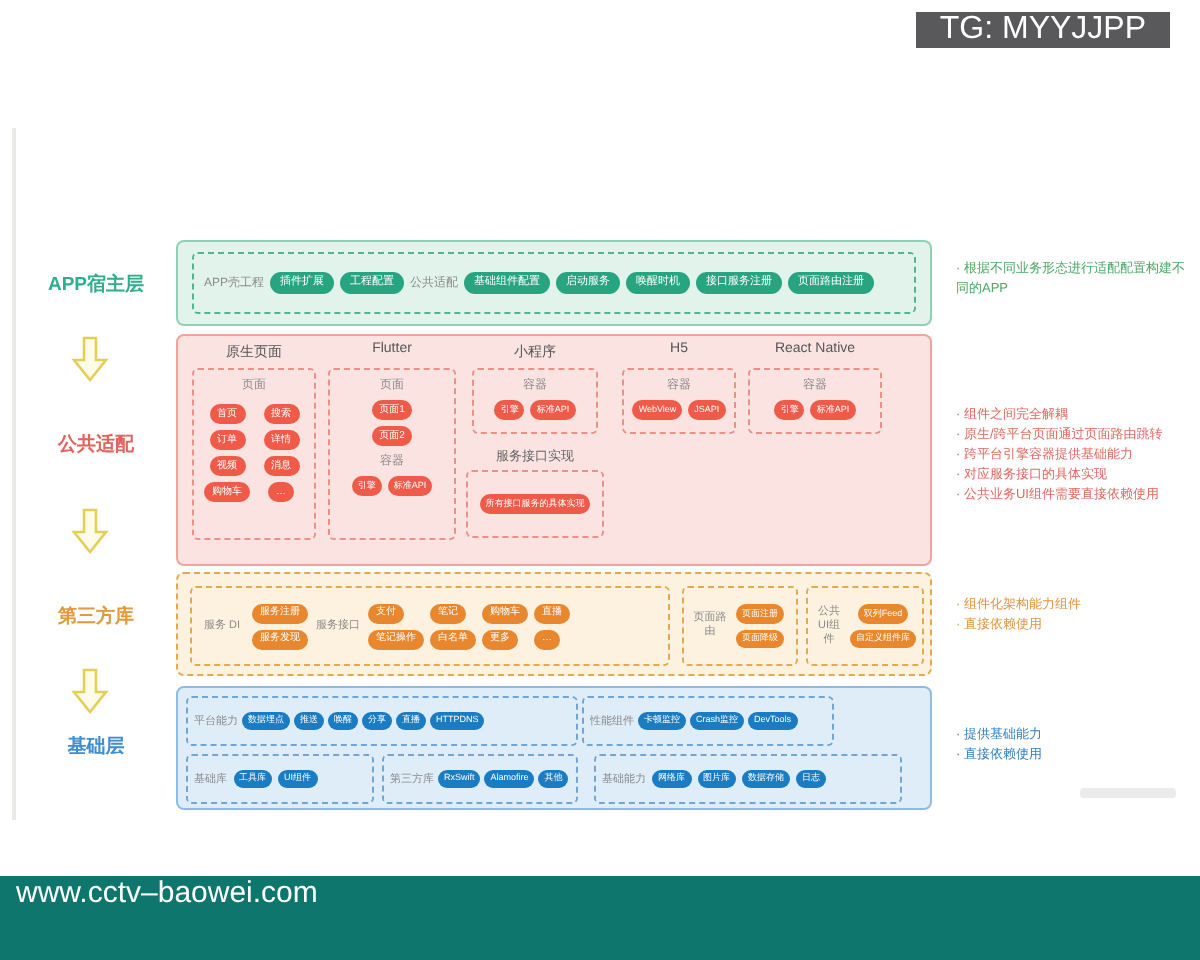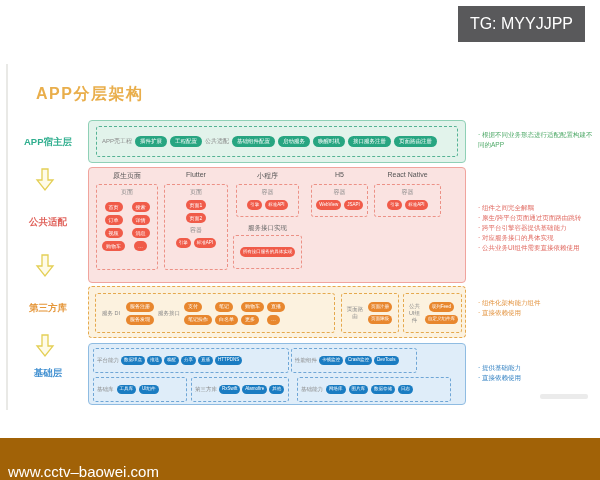--- a/index.html
+++ b/index.html
@@ -1,22 +1,22 @@
 <!DOCTYPE html>
 <html><head>
 <meta charset="utf-8">
 <style>
   html,body{margin:0;padding:0;}
   .page{position:relative;width:600px;height:480px;background:#fff;overflow:hidden;
         font-family:"Liberation Sans", sans-serif;}
   
-  .tg-badge{position:absolute;top:6px;right:15px;height:36px;background:#59595B;color:#fff;
+  .tg-badge{position:absolute;top:6px;right:15px;height:18px;background:#59595B;color:#fff;
             font-size:16px;display:flex;align-items:center;padding:0 12px;}
-  .bottom-bar{position:absolute;left:0;right:0;bottom:0;height:42px;background:#a16207;color:#fff;
-              display:flex;align-items:flex-end;padding-left:8px;font-size:15px;}
+  .bottom-bar{position:absolute;left:0;right:0;bottom:0;height:42px;background:#0f766e;color:#fff;
+              display:flex;align-items:flex-start;padding-left:8px;font-size:15px;}
   .left-edge{position:absolute;left:6px;top:64px;height:346px;width:2px;background:#E9E9E6;}
   .watermark{position:absolute;left:540px;top:394px;width:48px;height:5px;background:#E3E3E3;
              border-radius:2px;opacity:.7;}
   
   .title{position:absolute;left:36px;top:84px;font-size:16px;font-weight:600;color:#E9AE4B;
          letter-spacing:1.5px;}
   
   .rail-lbl{position:absolute;left:8px;width:80px;text-align:center;font-size:9.5px;font-weight:bold;}
   .rail-host{top:136px;color:#2FAE8E;}
   .rail-impl{top:216px;color:#E0635C;}
@@ -60,21 +60,20 @@
 </style>
 </head>
 <body>
 
 <div class="page">
 
   <div class="tg-badge">TG: MYYJJPP</div>
 
   <div class="left-edge"></div>
 
-  <div class="title">APP分层架构</div>
 
   <div class="rail-lbl rail-host">APP宿主层</div>
   <svg class="rail-arrow ar1" viewBox="0 0 20 24">
     <path d="M7 1 h6 v11 h5 l-8 10 -8 -10 h5 z" fill="#FEFBE8" stroke="#E4CF55" stroke-width="1.3"></path>
     </svg>
   <div class="rail-lbl rail-impl">公共适配</div>
   <svg class="rail-arrow ar2" viewBox="0 0 20 24">
     <path d="M7 1 h6 v11 h5 l-8 10 -8 -10 h5 z" fill="#FEFBE8" stroke="#E4CF55" stroke-width="1.3"></path>
     </svg>
   <div class="rail-lbl rail-common">第三方库</div>

